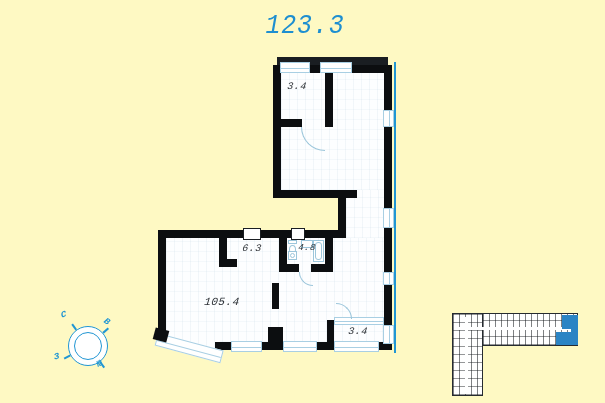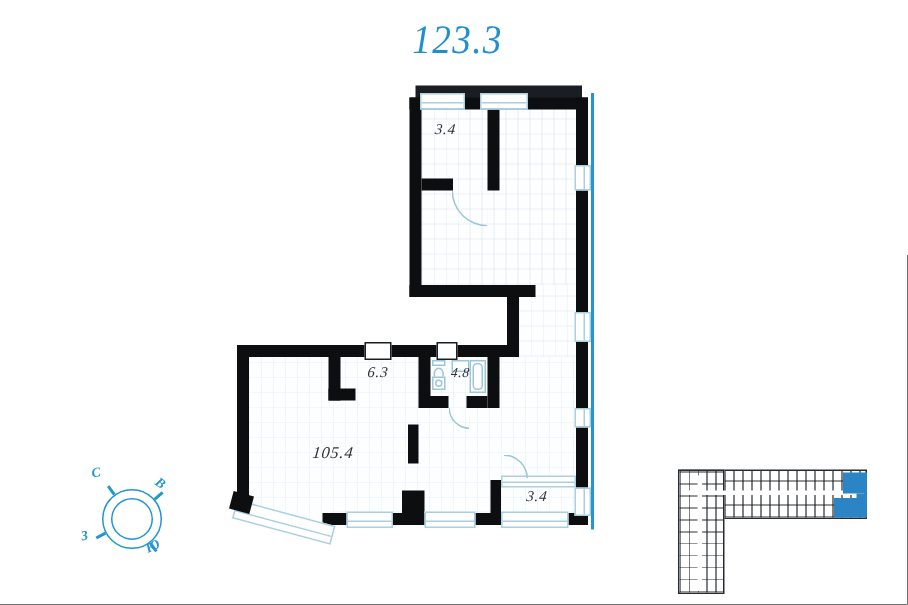--- a/index.html
+++ b/index.html
@@ -1,17 +1,17 @@
 <!DOCTYPE html>
 <html><head>
 <meta charset="utf-8">
 <style>
   html,body{margin:0;padding:0;background:#000;}
-  #stage{position:relative;width:605px;height:403px;background:#ffffff;overflow:hidden;
-         font-family:Liberation Serif, serif;}
+  #stage{position:relative;width:605px;height:403px;background:#fef9c3;overflow:hidden;
+         font-family:Liberation Mono, monospace;}
   .abs{position:absolute;}
   .wall{position:absolute;background:#0c0e10;}
   .floor{position:absolute;background:#fdfeff;
          background-image:
            repeating-linear-gradient(90deg, rgba(140,175,200,0.10) 0 1px, transparent 1px 8px),
            repeating-linear-gradient(0deg, rgba(140,175,200,0.08) 0 1px, transparent 1px 10px);}
   .parapet{position:absolute;background:#1a1e22;}
   .win-h{position:absolute;background:#fff;border:1px solid #a9cfe3;box-sizing:border-box;}
   .win-h::before{content:"";position:absolute;left:0;right:0;top:50%;border-top:1px solid #a9cfe3;}
   .win-v{position:absolute;background:#fff;border:1px solid #a9cfe3;box-sizing:border-box;}

